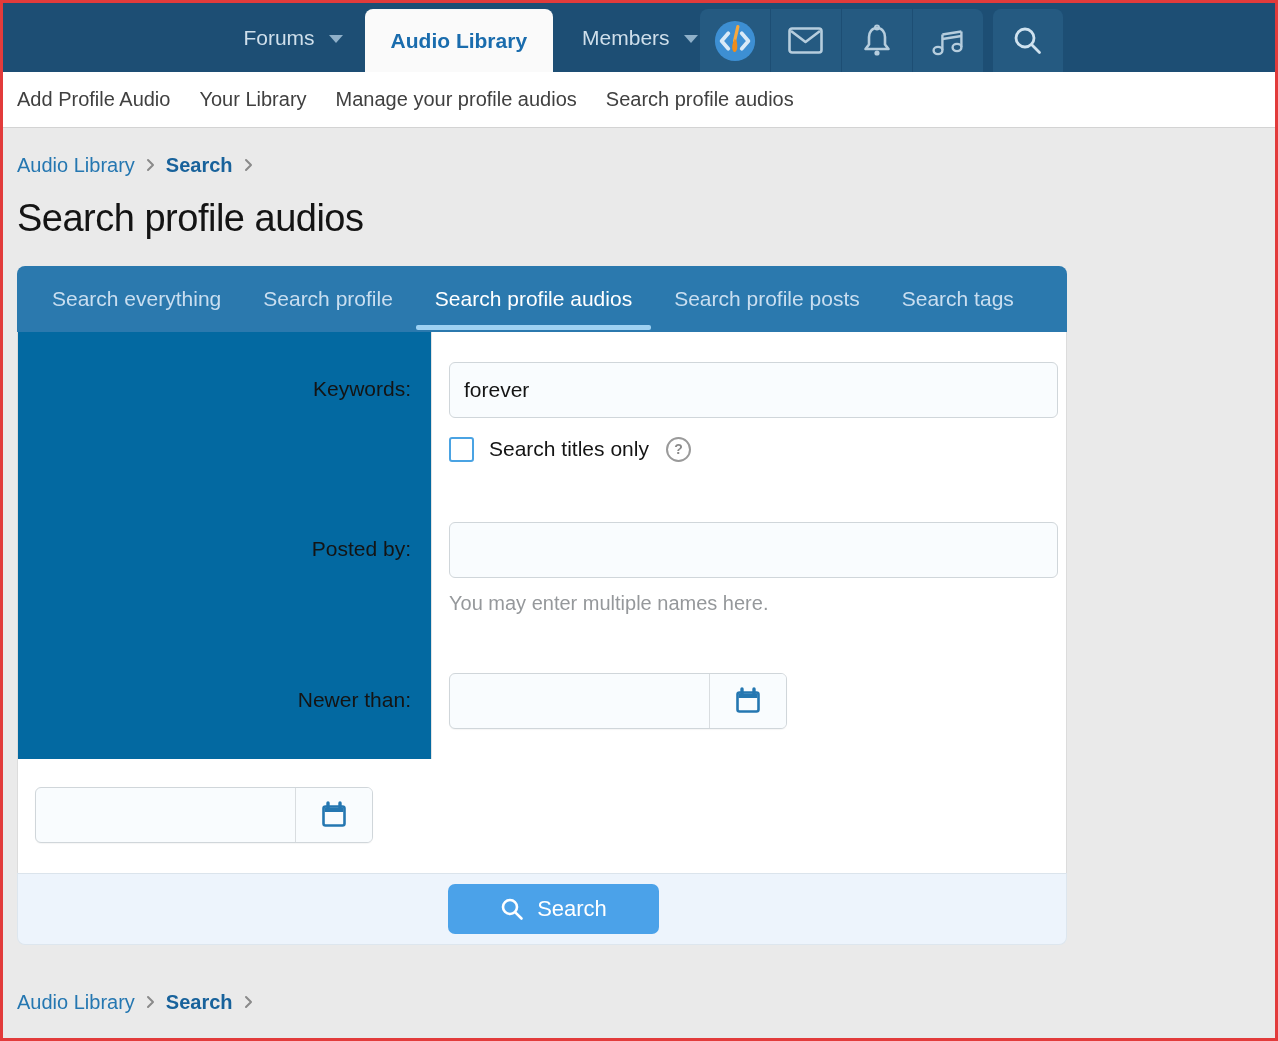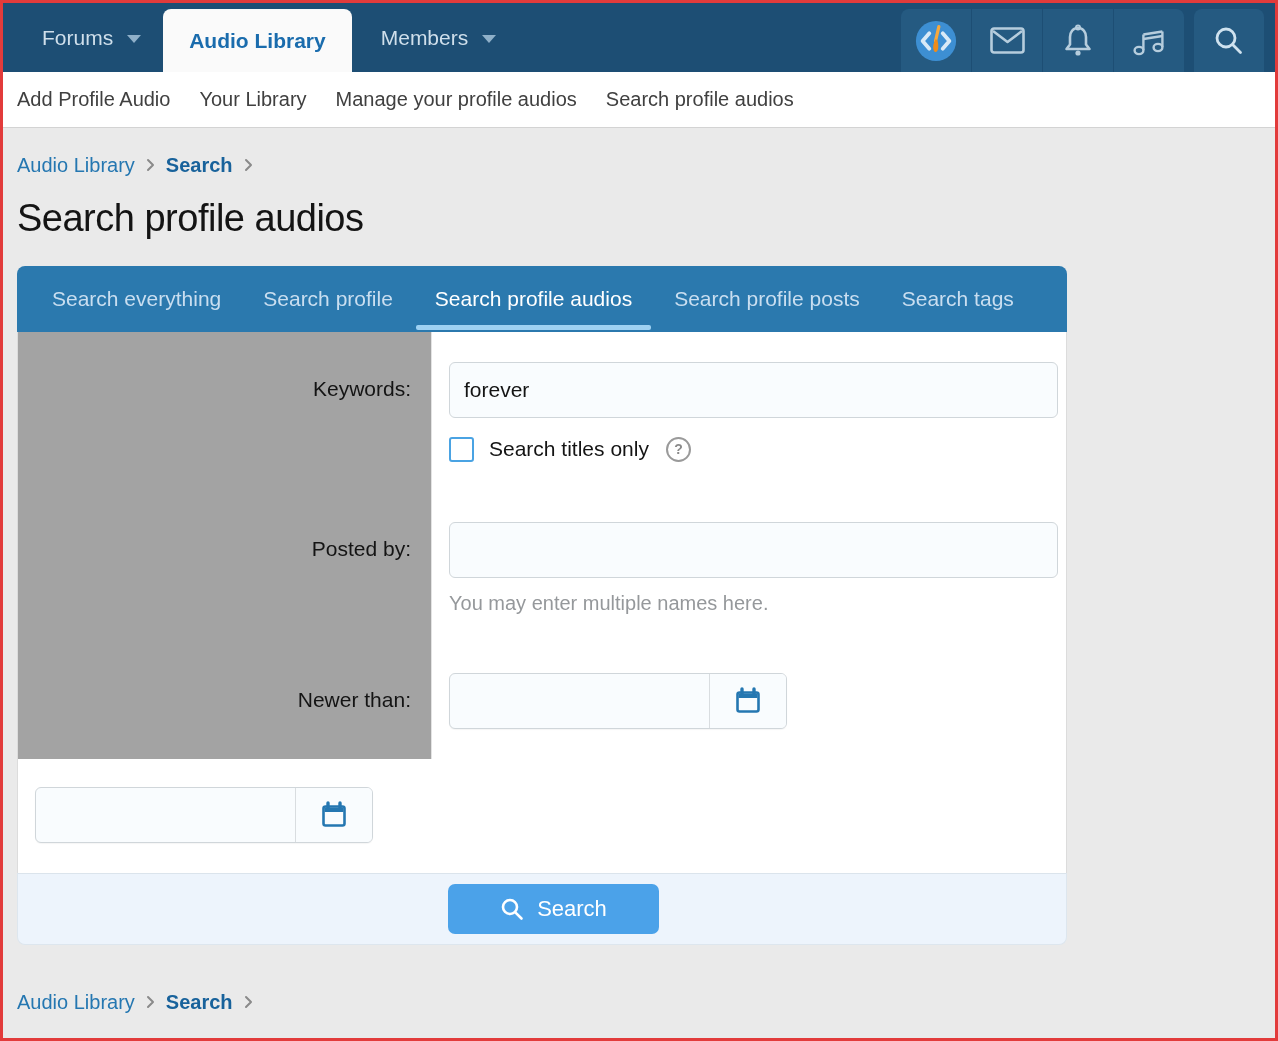--- a/index.html
+++ b/index.html
@@ -3,21 +3,21 @@
 <meta charset="utf-8">
 <style>
   html,body{margin:0;padding:0;background:#fff;}
   .frame{
     width:1278px;height:1041px;box-sizing:border-box;
     border:3px solid #e23b3b;background:#eaeaea;
     font-family:"Liberation Sans","DejaVu Sans",sans-serif;
     overflow:hidden;position:relative;
   }
   
-  .navbar{height:69px;background:#1d4e74;display:flex;justify-content:space-between;align-items:flex-end;}
+  .navbar{height:69px;background:#1d4e74;display:flex;justify-content:center;align-items:flex-end;}
   .nav-left{display:flex;align-items:flex-end;height:69px;padding-left:37px;}
   .nav-item{display:flex;align-items:center;gap:14px;height:69px;color:#cfdfeb;font-size:21px;cursor:pointer;padding:0 2px;}
   .nav-item.forums{margin-right:20px;}
   .caret{width:0;height:0;border-left:7px solid transparent;border-right:7px solid transparent;border-top:8px solid #8fb0c9;margin-top:3px;}
   .nav-tab-active{
     height:63px;margin-top:6px;background:#fafafa;border-radius:8px 8px 0 0;
     display:flex;align-items:center;padding:0 26px;margin-right:27px;
     color:#1a6cad;font-weight:bold;font-size:21px;cursor:pointer;
   }
   .nav-icons{display:flex;align-items:flex-end;height:69px;margin-right:11px;}
@@ -37,21 +37,21 @@
   .breadcrumb .bc-current{color:#18629b;font-weight:bold;cursor:pointer;}
   .bc-sep{display:flex;align-items:center;}
   .page-title{margin:14px 0 0 0;font-size:38px;font-weight:400;color:#141414;line-height:48px;letter-spacing:-0.5px;}
   
   .panel{margin-top:24px;width:1050px;}
   .tabbar{height:66px;background:#2b79ae;border-radius:8px 8px 0 0;display:flex;align-items:stretch;padding-left:14px;}
   .tab{position:relative;display:flex;align-items:center;padding:0 21px;font-size:21px;color:#c9def0;cursor:pointer;}
   .tab.active{color:#ffffff;}
   .tab.active::after{content:"";position:absolute;left:2px;right:2px;bottom:2px;height:5px;background:#9ed1f2;border-radius:2px;}
   .form-grid{display:grid;grid-template-columns:414px 1fr;background:#ffffff;border-left:1px solid #dcdcdc;border-right:1px solid #dcdcdc;}
-  .label-cell{background:#a3a3a3;border-right:1px solid #e3e3e3;text-align:right;padding-right:20px;font-size:21px;color:#141414;box-sizing:border-box;}
+  .label-cell{background:#0369a1;border-right:1px solid #e3e3e3;text-align:right;padding-right:20px;font-size:21px;color:#141414;box-sizing:border-box;}
   .content-cell{padding-left:17px;padding-right:8px;}
   .r1l{padding-top:45px;} .r1c{padding-top:30px;padding-bottom:30px;}
   .r2l{padding-top:43px;} .r2c{padding-top:28px;padding-bottom:30px;}
   .r3l{padding-top:43px;} .r3c{padding-top:28px;padding-bottom:30px;}
   .r4l{padding-top:43px;} .r4c{padding-top:28px;padding-bottom:30px;}
   .text-input{
     width:100%;height:56px;box-sizing:border-box;background:#f9fcfe;border:1px solid #d0d6da;
     border-radius:6px;font-size:21px;padding:0 14px;color:#141414;outline:none;
     font-family:"Liberation Sans","DejaVu Sans",sans-serif;
   }

